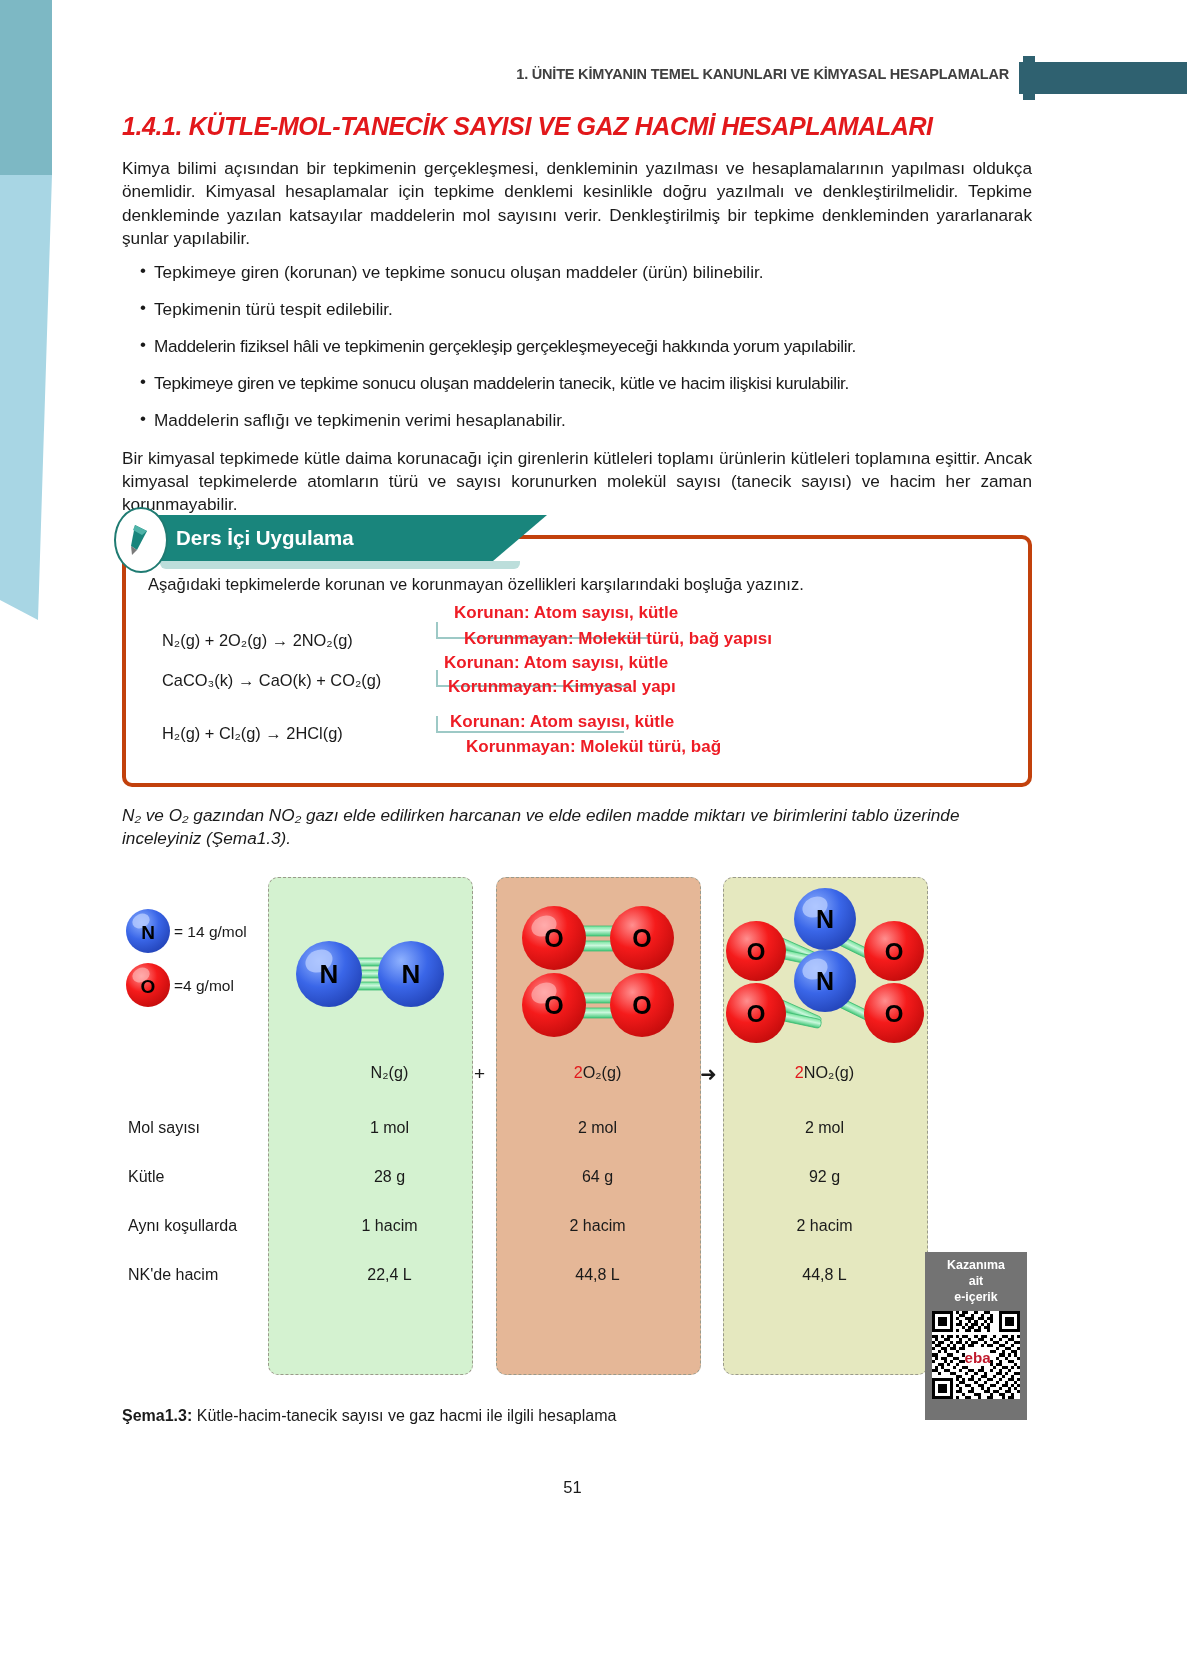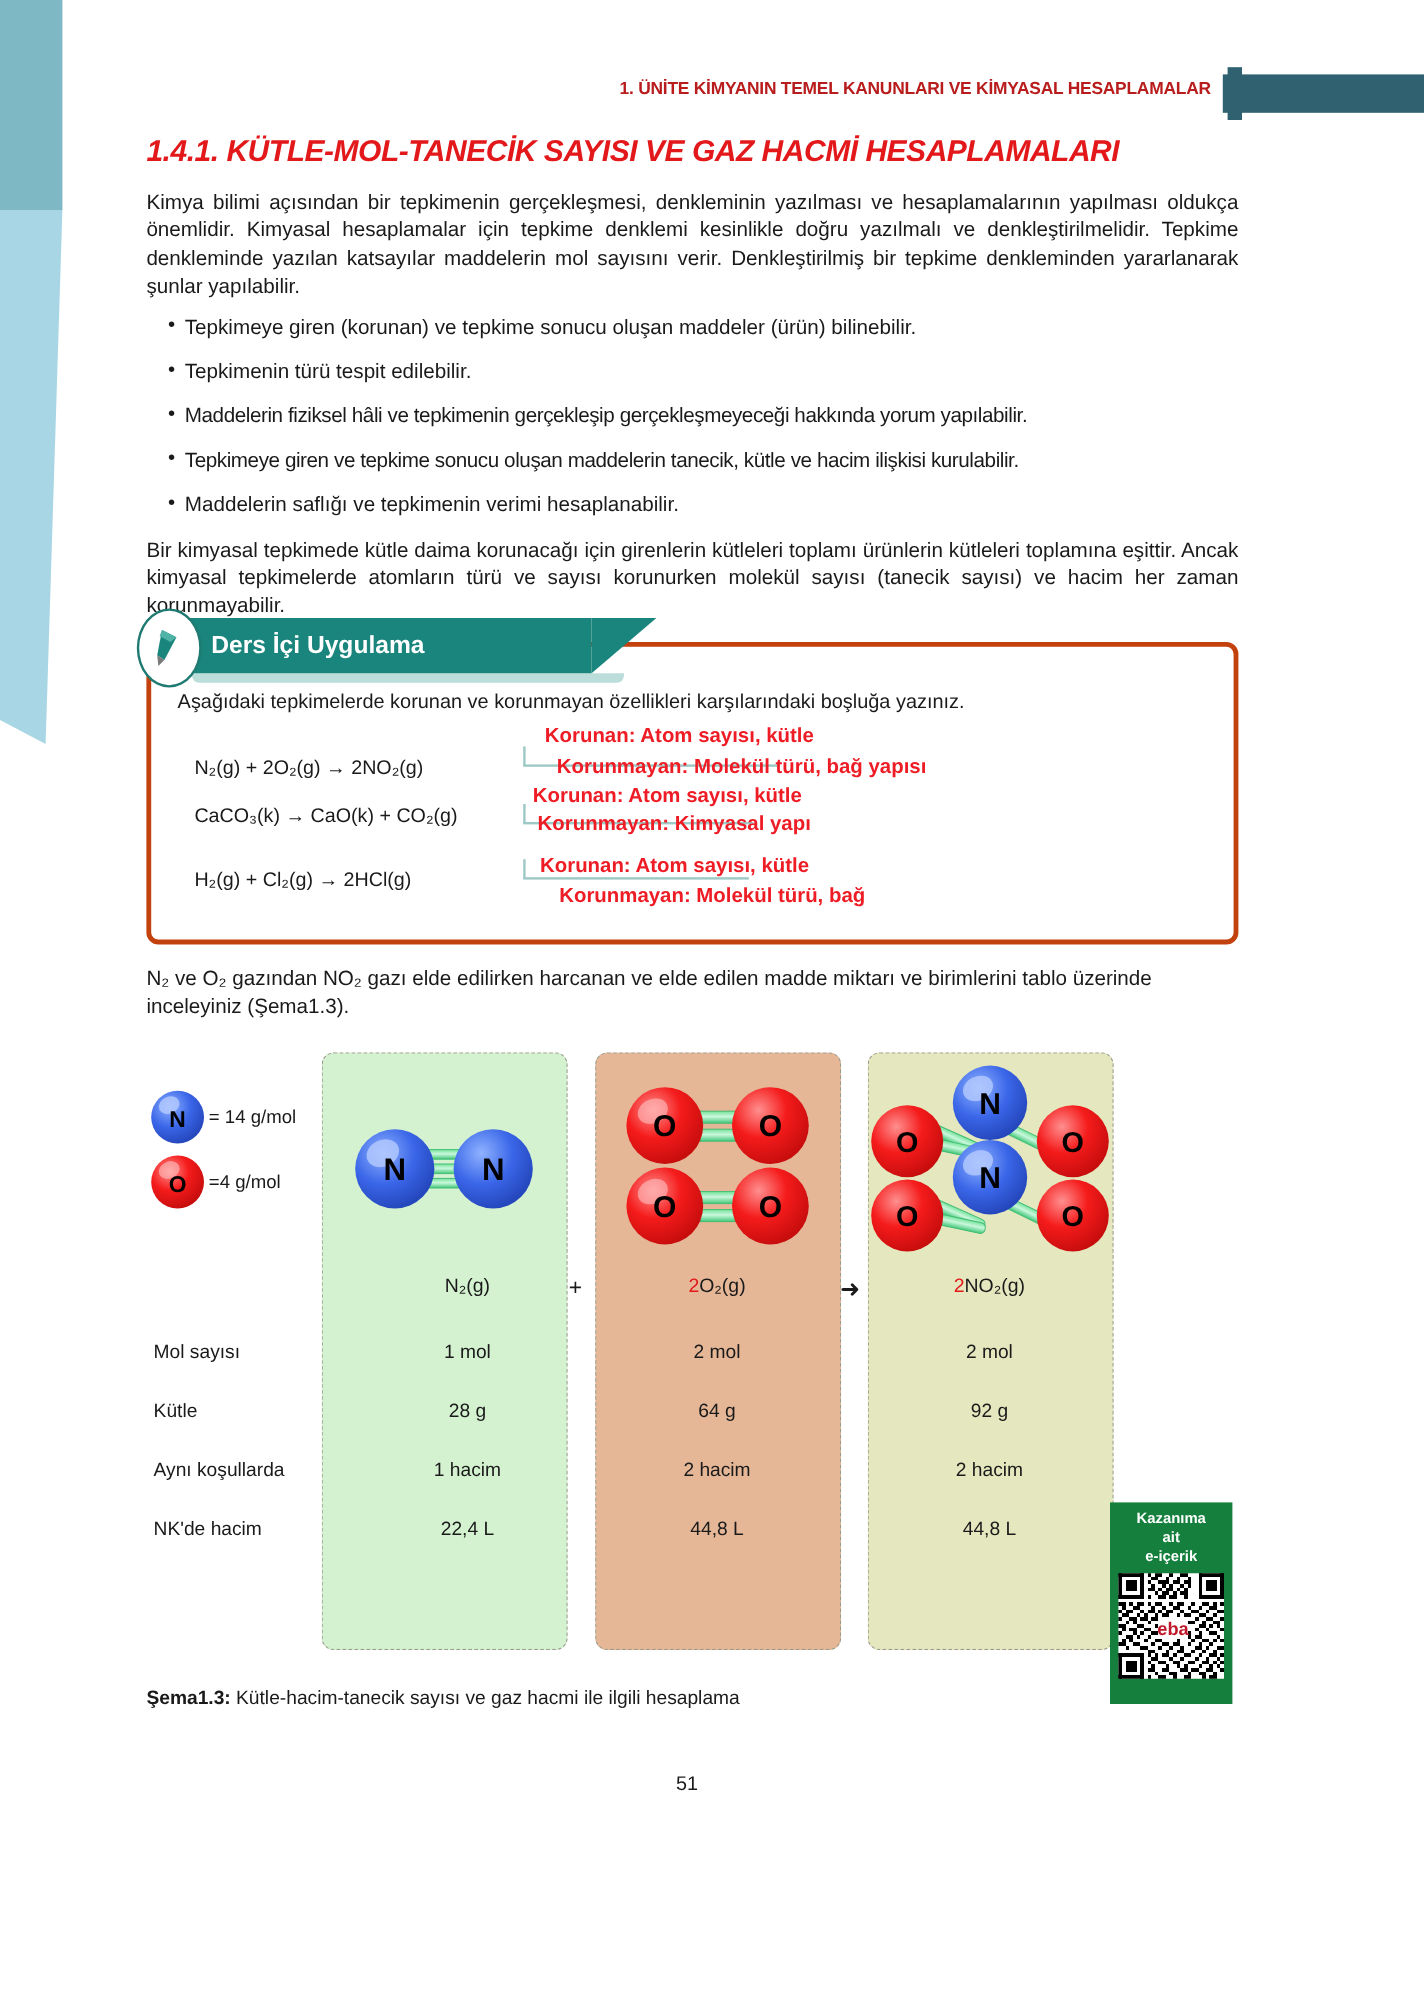--- a/index.html
+++ b/index.html
@@ -18,21 +18,21 @@
   
   .header-wrap{position:absolute;left:0;top:56px;width:1187px;height:40px;}
   .header-bar{
     position:absolute;right:0;top:6px;width:168px;height:32px;background:#2f6170;
   }
   .header-tab{
     position:absolute;right:152px;top:0px;width:12px;height:44px;background:#2f6170;
   }
   .header-title{
     position:absolute;right:178px;top:10px;
-    font-size:14.5px;font-weight:bold;color:#b91c1c;letter-spacing:-0.2px;
+    font-size:14.5px;font-weight:bold;color:#404040;letter-spacing:-0.2px;
     white-space:nowrap;
   }
 
   
   .content{position:absolute;left:122px;top:112px;width:910px;}
 
   h1.section-title{
     margin:0 0 16px 0;
     font-size:25px;font-weight:bold;color:#e2181b;letter-spacing:-0.4px;font-style:italic;
   }
@@ -79,21 +79,21 @@
   .app-body{position:absolute;left:22px;top:36px;right:16px;}
   .app-instruction{font-size:16.6px;color:#1a1a1a;margin:0 0 14px 0;}
 
   .eq-grid{position:relative;height:160px;}
   .eq-row{position:absolute;left:14px;font-size:16.4px;color:#1a1a1a;white-space:nowrap;}
   .ans{position:absolute;color:#ee1c25;font-weight:bold;font-size:17px;white-space:nowrap;}
   .ansline{position:absolute;height:2px;background:#9dc9c6;}
   .ansline.v{width:2px;height:16px;}
 
   
-  .mid-para{font-size:17.2px;line-height:1.36;}
+  .mid-para{font-size:17.2px;line-height:1.36;font-style:italic;}
 
   
   .schema{position:relative;margin-top:26px;height:530px;}
 
   .panel{position:absolute;top:0;border:1px dashed #9a9a8a;border-radius:10px;}
   .panel.p1{left:146px;width:203px;height:496px;background:#d4f2d0;}
   .panel.p2{left:374px;width:203px;height:496px;background:#e5b797;}
   .panel.p3{left:601px;width:203px;height:496px;background:#e5e8bf;}
 
   .legend{position:absolute;left:0;top:30px;width:150px;}
@@ -108,21 +108,21 @@
 
   .tbl{position:absolute;top:230px;left:0;width:910px;}
   .trow{position:relative;height:49px;}
   .rlabel{position:absolute;left:6px;top:12px;font-size:16px;color:#1a1a1a;white-space:nowrap;}
   .cell{position:absolute;top:12px;text-align:center;font-size:16px;color:#1a1a1a;width:203px;}
   .c1{left:146px;margin-left:20px;} .c2{left:374px;} .c3{left:601px;}
 
   
   .qrbox{
     position:absolute;left:925px;top:1252px;width:102px;height:168px;
-    background:#15803d;padding:6px 4px 4px 4px;box-sizing:border-box;
+    background:#737373;padding:6px 4px 4px 4px;box-sizing:border-box;
     display:flex;flex-direction:column;align-items:center;
   }
   .qrtext{color:#fff;font-size:12.4px;font-weight:bold;line-height:1.28;text-align:center;}
   .qrimg{margin-top:5px;}
 
   
   .caption{position:absolute;left:122px;top:1407px;font-size:16px;color:#1a1a1a;}
   .caption b{font-weight:bold;}
   .pageno{position:absolute;left:0;top:1478px;width:1145px;text-align:center;font-size:16.5px;}
 </style>

